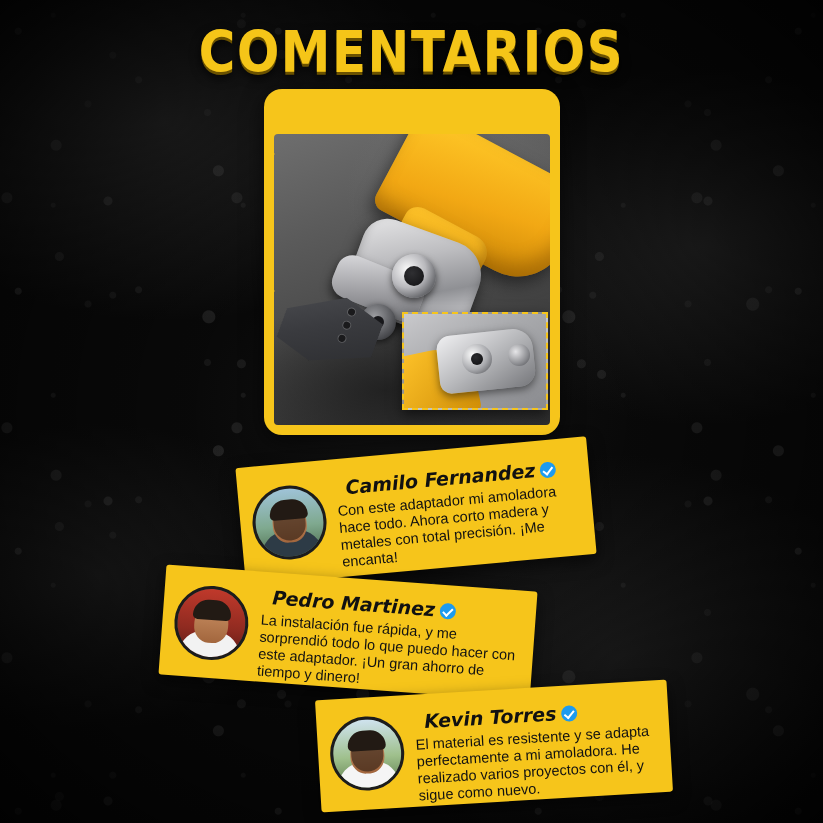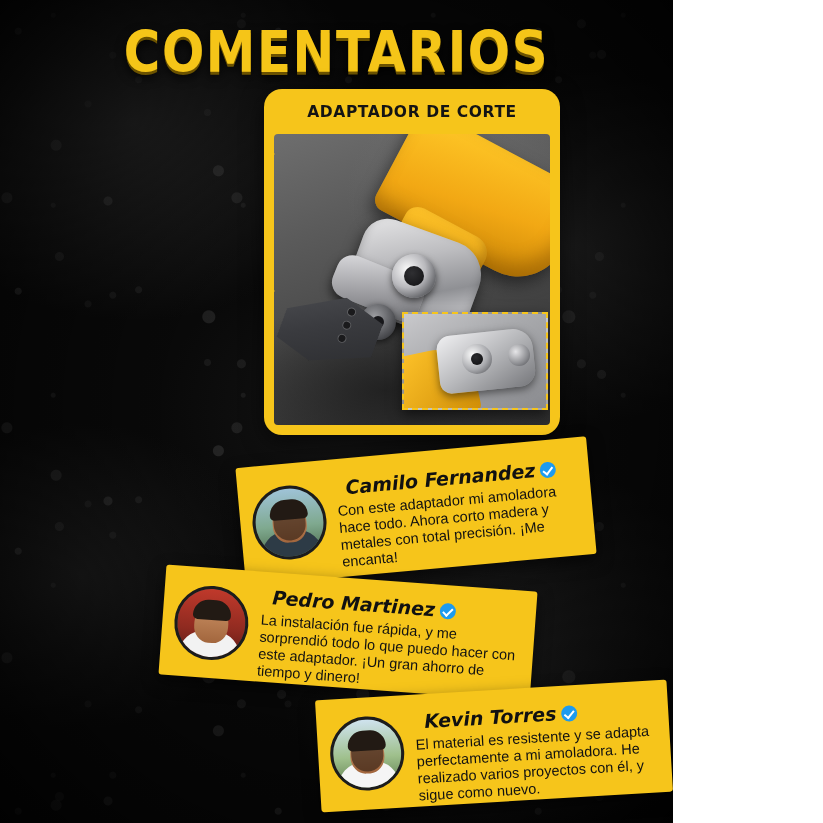--- a/index.html
+++ b/index.html
@@ -3,21 +3,21 @@
 <meta charset="utf-8">
 <style>
   * { box-sizing: border-box; margin: 0; padding: 0; }
   html, body {
     width: 823px; height: 823px;
     overflow: hidden;
     font-family: "Liberation Sans", sans-serif;
   }
   #root {
     position: relative;
-    width: 673px; height: 823px;
+    width: 823px; height: 823px;
     background: #a21caf;
     overflow: hidden;
   }
   
   .bg-base {
     position: absolute; inset: 0;
     background:
       radial-gradient(ellipse 60% 40% at 20% 15%, rgba(60,60,60,0.55), transparent 60%),
       radial-gradient(ellipse 50% 35% at 85% 30%, rgba(55,55,55,0.5), transparent 62%),
       radial-gradient(ellipse 55% 40% at 75% 80%, rgba(52,52,52,0.5), transparent 62%),
@@ -330,21 +330,20 @@
 
 <div id="root">
 
   <div class="bg-base"></div>
   <div class="bg-speckle"></div>
   <div class="bg-vignette"></div>
 
   <div class="title">COMENTARIOS</div>
 
   <div class="product-card">
-    <div class="product-head">ADAPTADOR DE CORTE</div>
 
     <div class="product-photo">
       <div class="photo-floor"></div>
       <div class="grinder-body"></div>
       <div class="grinder-neck"></div>
       <div class="adapter-main"></div>
       <div class="adapter-arm"></div>
       <div class="bearing"></div>
       <div class="star-hub"></div>
       <div class="blade"></div>

